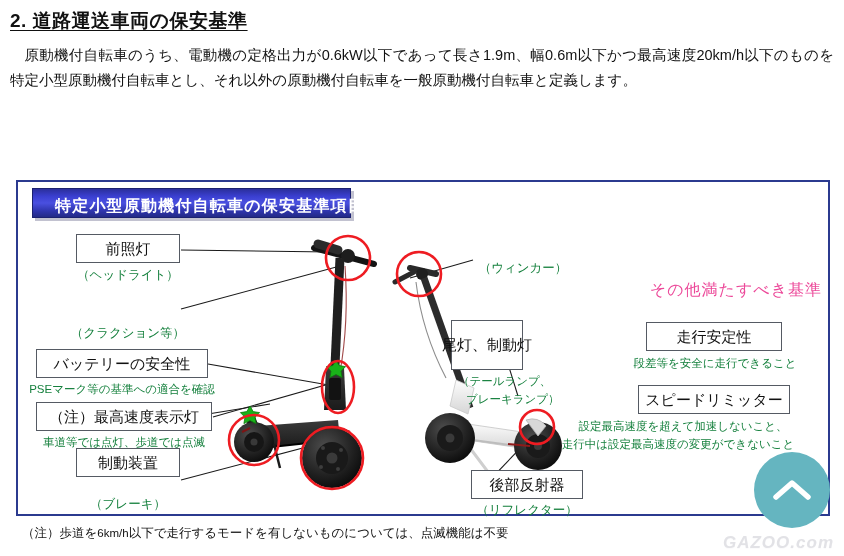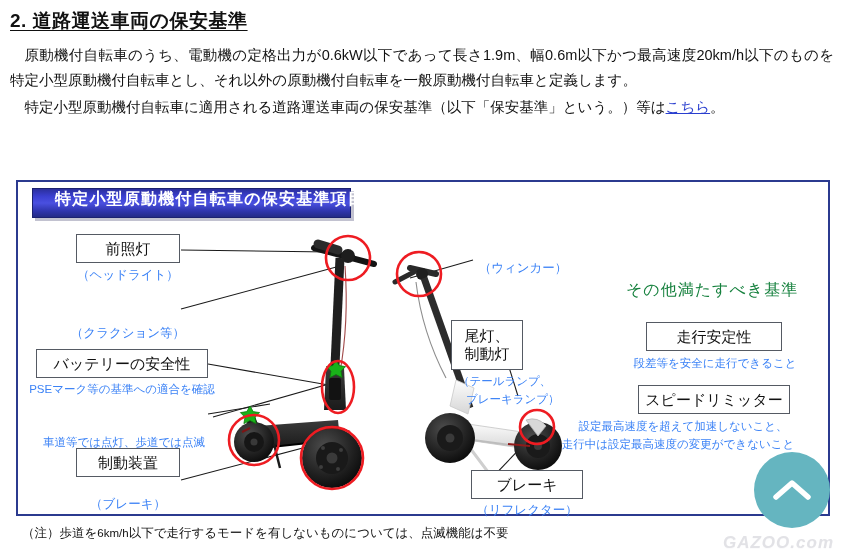--- a/index.html
+++ b/index.html
@@ -66,21 +66,21 @@
     position: absolute;
     left: 14px;
     top: 6px;
     width: 319px;
     height: 30px;
     background: linear-gradient(to bottom,
         #2b2f9c 0%, #3a3fd0 26%, #4a50e0 50%, #2f35ae 78%, #232a86 100%);
     border: 1px solid #1b2170;
     box-shadow: 3px 3px 0 rgba(120,120,150,0.45);
     display: flex;
-    align-items: flex-start;
+    align-items: flex-end;
     justify-content: center;
     box-sizing: border-box;
     padding-left: 37px;
   }
   .panel-titlebar span {
     color: #ffffff;
     font-size: 16px;
     font-weight: bold;
     letter-spacing: 1.2px;
     white-space: nowrap;
@@ -98,37 +98,37 @@
     display: flex;
     align-items: center;
     justify-content: center;
     box-sizing: border-box;
     white-space: nowrap;
     z-index: 6;
   }
   .sub {
     position: absolute;
     font-size: 12.5px;
-    color: #3b82f6;
+    color: #15803d;
     white-space: nowrap;
     text-align: center;
     z-index: 6;
     line-height: 1.25;
   }
   .sub.small { font-size: 11.5px; }
 
   
   .other-head {
     position: absolute;
     left: 600px;
     top: 278px;
     width: 220px;
-    text-align: center;
+    text-align: right;
     font-size: 16px;
-    color: #15803d;
+    color: #ec4899;
     letter-spacing: 1px;
     z-index: 6;
   }
 
   
   .art {
     position: absolute;
     left: 0; top: 0;
     width: 814px; height: 332px;
     z-index: 2;
@@ -179,23 +179,20 @@
     z-index: 15;
     user-select: none;
   }
 </style>
 </head>
 <body>
 
 <div class="article">
   <h2 class="page-title">2. 道路運送車両の保安基準</h2>
   <p class="para indent">原動機付自転車のうち、電動機の定格出力が0.6kW以下であって長さ1.9m、幅0.6m以下かつ最高速度20km/h以下のものを特定小型原動機付自転車とし、それ以外の原動機付自転車を一般原動機付自転車と定義します。</p>
-  <p class="para indent">
-    <span>特定小型原動機付自転車に適用される道路運送車両の保安基準（以下「保安基準」という。）等は</span><a class="link" href="#">こちら</a><span>。</span>
-  </p>
 </div>
 
 <div class="figure-panel">
 
   <div class="panel-titlebar">
     <span>特定小型原動機付自転車の保安基準項目</span>
   </div>
 
   <svg class="art" viewBox="0 0 814 332">
     <defs>
@@ -306,38 +303,41 @@
   </div>
   <div class="sub" style="left:58px; top:86px; width:104px;">（ヘッドライト）</div>
 
   <div class="sub" style="left:50px; top:144px; width:120px;">（クラクション等）</div>
 
   <div class="lbl" style="left:18px;  top:167px; width:172px; height:29px;">
     <span>バッテリーの安全性</span>
   </div>
   <div class="sub small" style="left:0px; top:200px; width:208px;">PSEマーク等の基準への適合を確認</div>
 
+  <div class="lbl" style="left:18px;  top:220px; width:176px; height:29px;">
+    <span>（注）最高速度表示灯</span>
+  </div>
   <div class="sub small" style="left:0px; top:253px; width:212px;">車道等では点灯、歩道では点滅</div>
 
   <div class="lbl" style="left:58px;  top:266px; width:104px; height:29px;">
     <span>制動装置</span>
   </div>
   <div class="sub" style="left:58px; top:315px; width:104px;">（ブレーキ）</div>
 
   <div class="sub" style="left:453px; top:79px; width:104px;">（ウィンカー）</div>
 
-  <div class="lbl" style="left:433px; top:138px; width:72px; height:50px; flex-direction:column;">
+  <div class="lbl" style="left:433px; top:138px; width:72px; height:50px; flex-direction:row;">
     <span>尾灯、</span>
     <span>制動灯</span>
   </div>
   <div class="sub small" style="left:440px; top:192px; width:128px; text-align:left;">（テールランプ、</div>
   <div class="sub small" style="left:448px; top:210px; width:128px; text-align:left;">ブレーキランプ）</div>
 
   <div class="lbl" style="left:453px; top:288px; width:112px; height:29px;">
-    <span>ブレーキ</span>
+    <span>後部反射器</span>
   </div>
   <div class="sub" style="left:453px; top:321px; width:112px;">（リフレクター）</div>
 
   <div class="other-head" style="left:584px; top:98px; width:220px;">その他満たすべき基準</div>
 
   <div class="lbl" style="left:628px; top:140px; width:136px; height:29px;">
     <span>走行安定性</span>
   </div>
   <div class="sub small" style="left:604px; top:174px; width:186px;">段差等を安全に走行できること</div>
 

